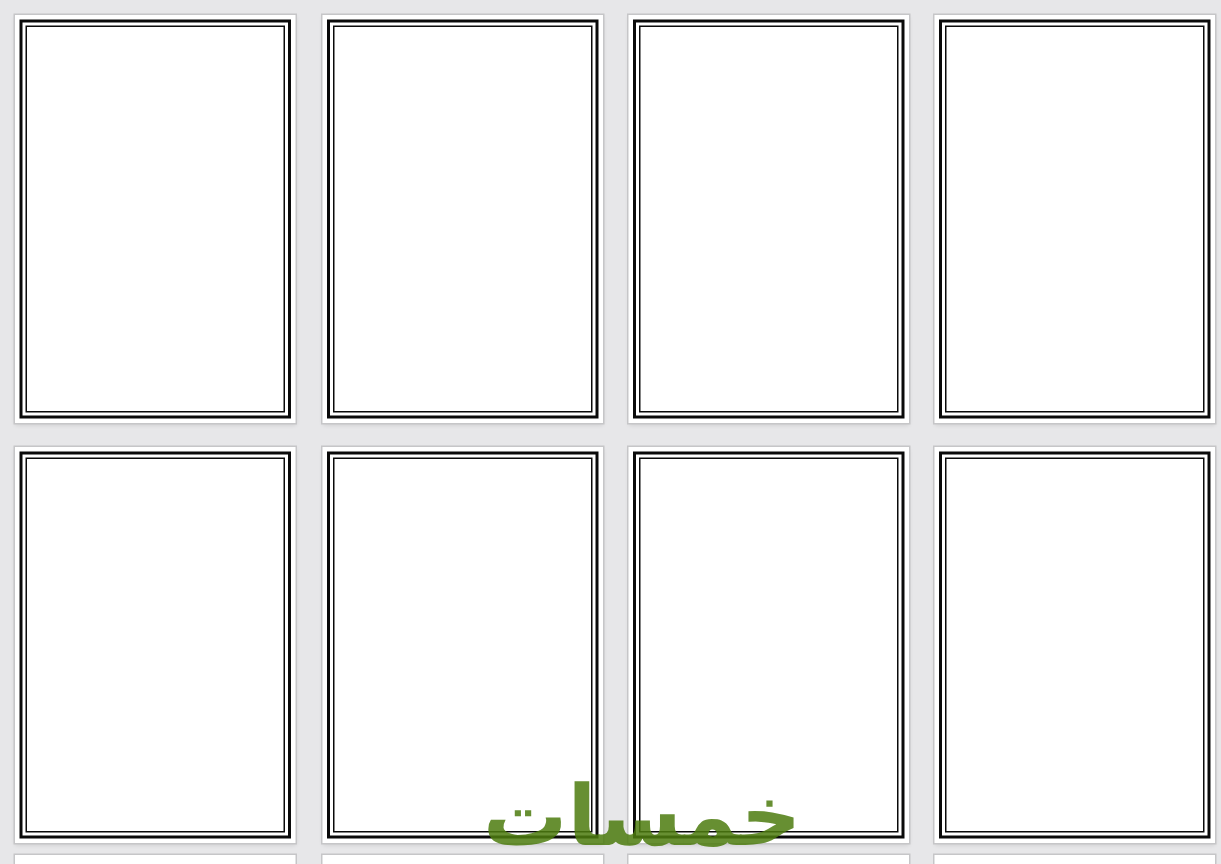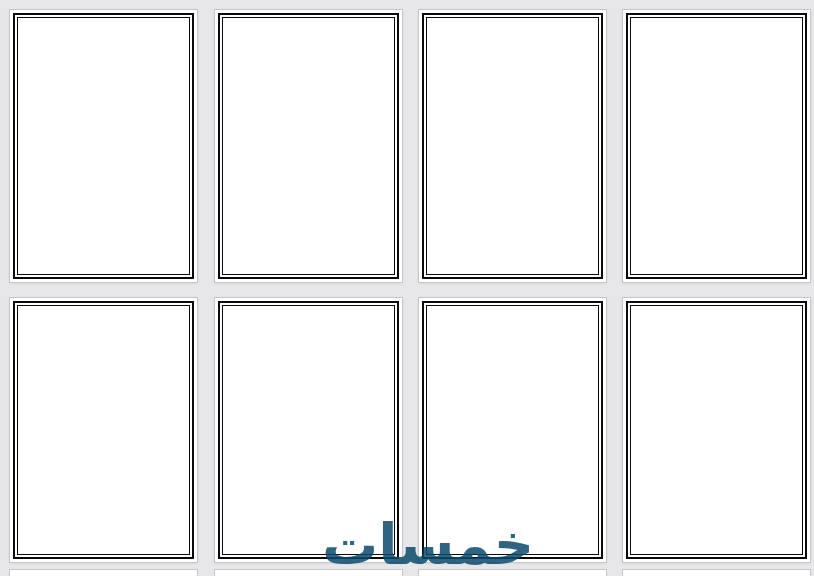--- a/index.html
+++ b/index.html
@@ -9,21 +9,21 @@
         box-shadow:0 0 0 1px #c6c6c8, 0 1px 3px rgba(0,0,0,.12);}
   .r1{top:10px;height:272px;}
   .r2{top:298px;height:264px;}
   .c1{left:10px;} .c2{left:215px;} .c3{left:419px;} .c4{left:623px;}
   .frame1{position:absolute;inset:3px;border:2px solid #0a0a0a;pointer-events:none;}
   .frame2{position:absolute;inset:7px;border:1px solid #0a0a0a;pointer-events:none;}
   .c{position:absolute;top:13px;right:14px;left:14px;bottom:13px;overflow:hidden;}
   .stub{position:absolute;top:570px;height:6px;width:187px;background:#fff;
         box-shadow:0 0 0 1px #c6c6c8;}
   .watermark{position:absolute;left:322px;top:512px;z-index:9;font-family:"DejaVu Sans",sans-serif;
-             font-size:56px;font-weight:bold;color:#0c4a6e;opacity:.85;pointer-events:none;
+             font-size:56px;font-weight:bold;color:#4d7c0f;opacity:.85;pointer-events:none;
              letter-spacing:2px;}
 </style>
 </head>
 <body>
 
 <div class="page r1 c1">
     <div class="frame1"></div>
     <div class="frame2"></div>
     <div class="c"></div>
   </div>

